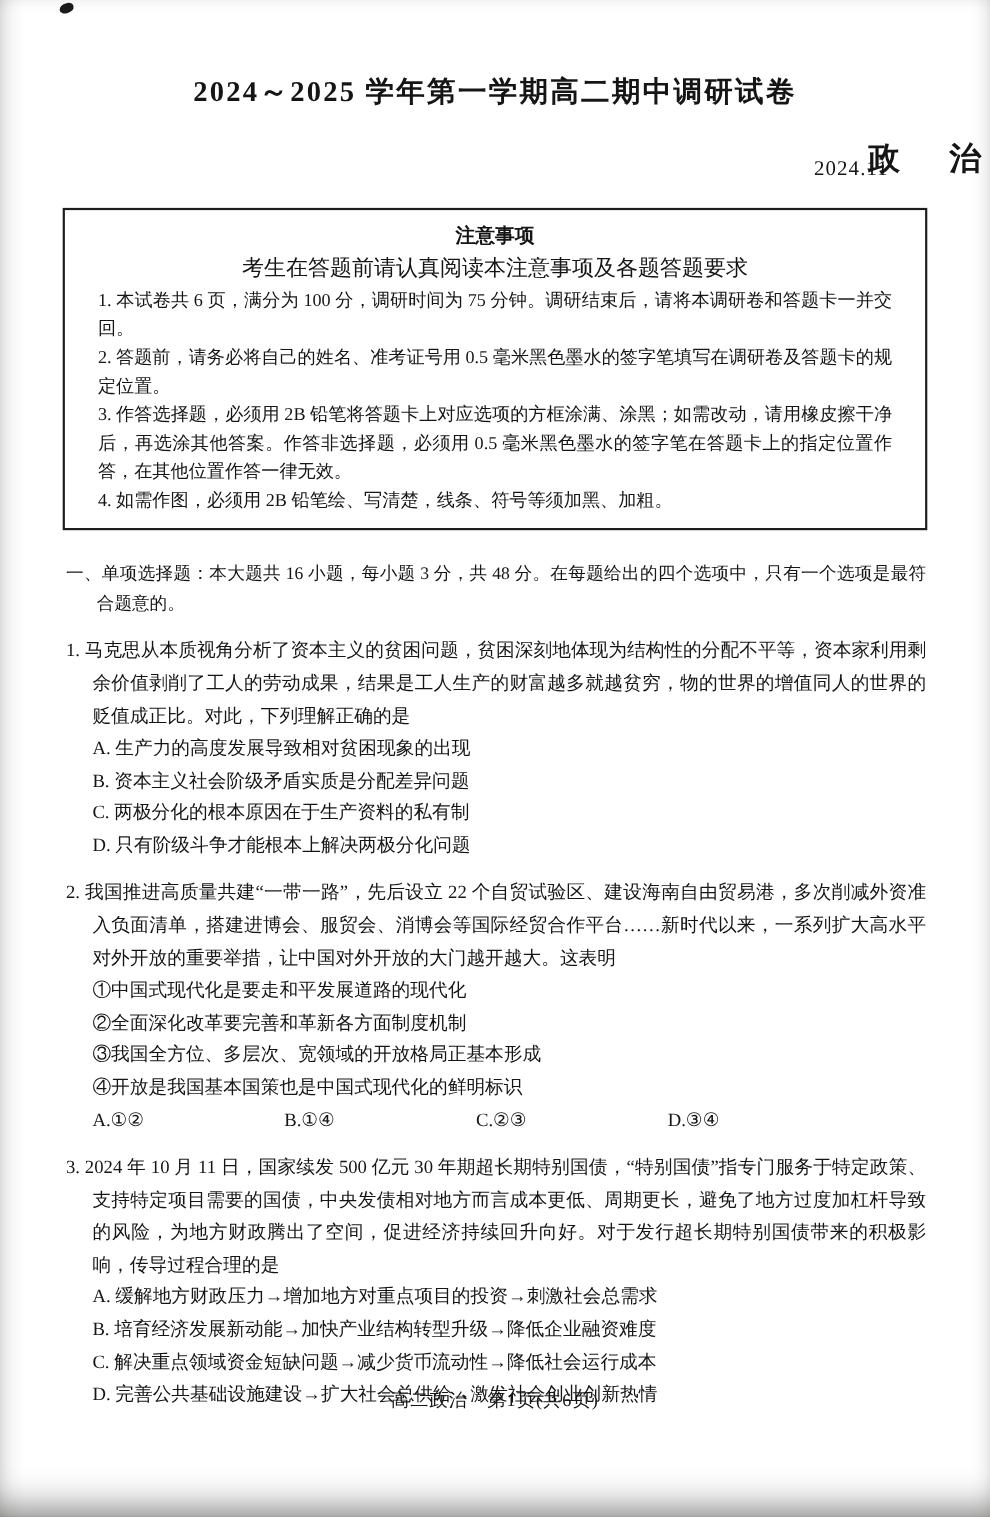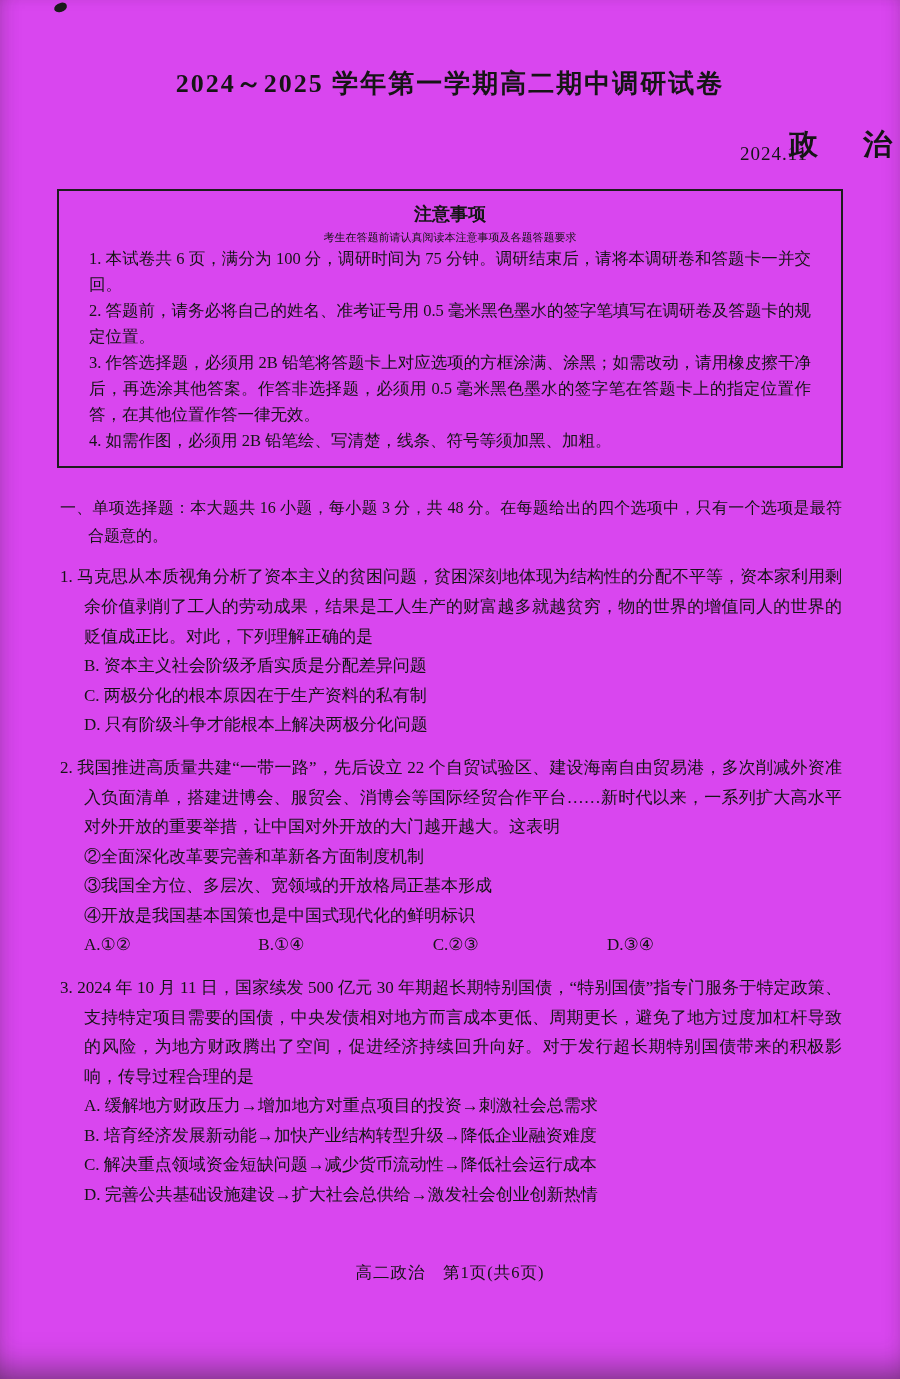--- a/index.html
+++ b/index.html
@@ -5,21 +5,21 @@
   html, body { margin: 0; padding: 0; }
   body {
     background: #8f8d89;
     font-family: "Liberation Serif", "DejaVu Serif", serif;
   }
   .page {
     position: relative;
     width: 900px;
     height: 1379px;
     margin: 0 auto;
-    background: #d946ef;
+    background: #ffffff;
     color: #151515;
     overflow: hidden;
   }
   
   .page::after {
     content: "";
     position: absolute;
     inset: 0;
     pointer-events: none;
     box-shadow:
@@ -66,21 +66,21 @@
     padding: 10px 30px 12px;
   }
   .notice-title {
     text-align: center;
     font-weight: bold;
     font-size: 18px;
     line-height: 1.55;
   }
   .notice-sub {
     text-align: center;
-    font-size: 11px;
+    font-size: 20px;
     line-height: 1.55;
   }
   .notice p {
     font-size: 16.5px;
     line-height: 1.58;
     text-align: justify;
     margin: 0;
   }
   .content { margin: 26px 58px 0 60px; }
   .section-heading {
@@ -143,29 +143,31 @@
     <p>3. 作答选择题，必须用 2B 铅笔将答题卡上对应选项的方框涂满、涂黑；如需改动，请用橡皮擦干净后，再选涂其他答案。作答非选择题，必须用 0.5 毫米黑色墨水的签字笔在答题卡上的指定位置作答，在其他位置作答一律无效。</p>
     <p>4. 如需作图，必须用 2B 铅笔绘、写清楚，线条、符号等须加黑、加粗。</p>
   </div>
 
   <div class="content">
     <p class="section-heading">一、单项选择题：本大题共 16 小题，每小题 3 分，共 48 分。在每题给出的四个选项中，只有一个选项是最符合题意的。</p>
 
     <div class="question">
       <p class="stem">1. 马克思从本质视角分析了资本主义的贫困问题，贫困深刻地体现为结构性的分配不平等，资本家利用剩余价值剥削了工人的劳动成果，结果是工人生产的财富越多就越贫穷，物的世界的增值同人的世界的贬值成正比。对此，下列理解正确的是</p>
       <div class="options">
+        <p>A. 生产力的高度发展导致相对贫困现象的出现</p>
         <p>B. 资本主义社会阶级矛盾实质是分配差异问题</p>
         <p>C. 两极分化的根本原因在于生产资料的私有制</p>
         <p>D. 只有阶级斗争才能根本上解决两极分化问题</p>
       </div>
     </div>
 
     <div class="question">
       <p class="stem">2. 我国推进高质量共建“一带一路”，先后设立 22 个自贸试验区、建设海南自由贸易港，多次削减外资准入负面清单，搭建进博会、服贸会、消博会等国际经贸合作平台……新时代以来，一系列扩大高水平对外开放的重要举措，让中国对外开放的大门越开越大。这表明</p>
       <div class="options">
+        <p>①中国式现代化是要走和平发展道路的现代化</p>
         <p>②全面深化改革要完善和革新各方面制度机制</p>
         <p>③我国全方位、多层次、宽领域的开放格局正基本形成</p>
         <p>④开放是我国基本国策也是中国式现代化的鲜明标识</p>
         <div class="options-row">
           <span>A.①②</span>
           <span>B.①④</span>
           <span>C.②③</span>
           <span>D.③④</span>
         </div>
       </div>

